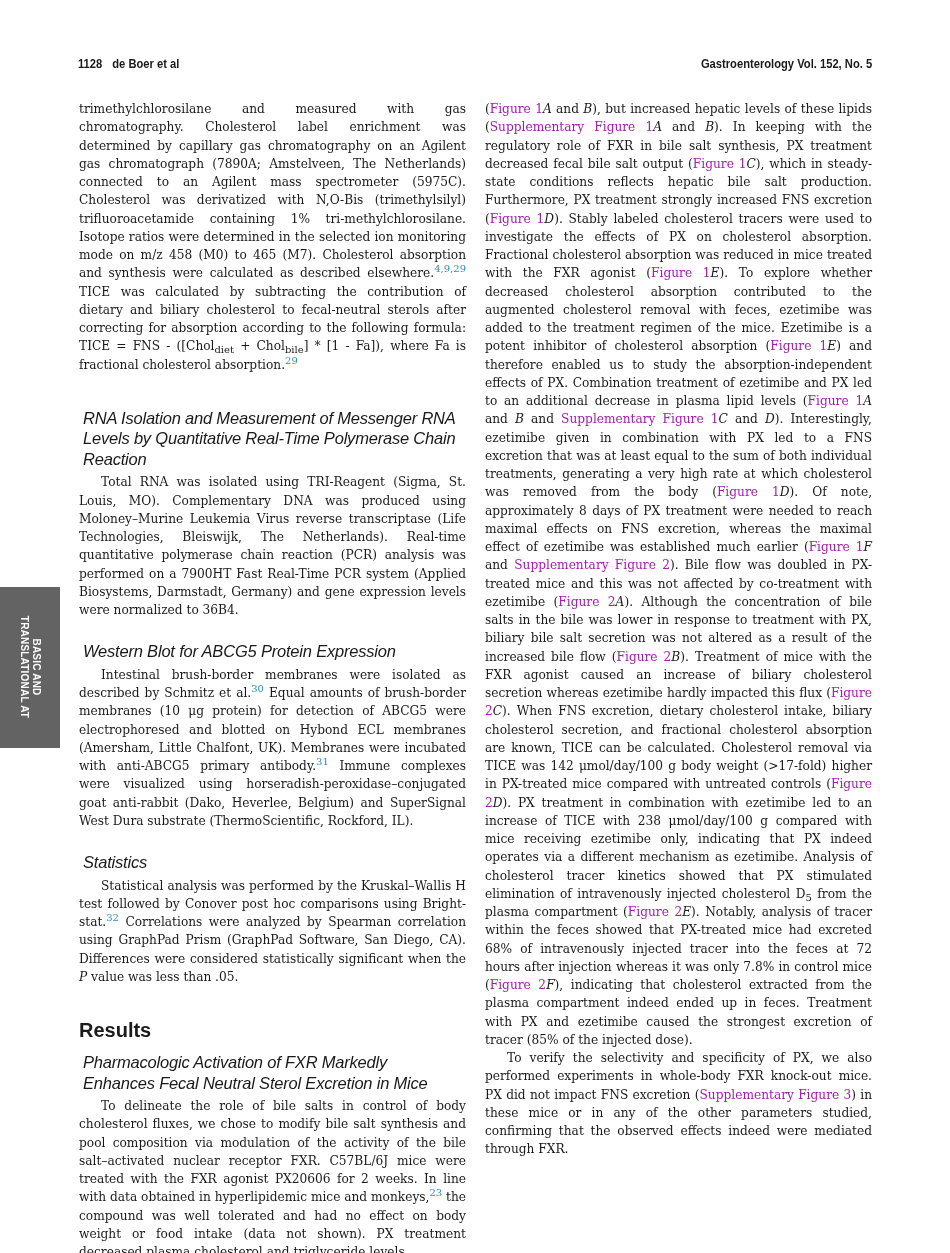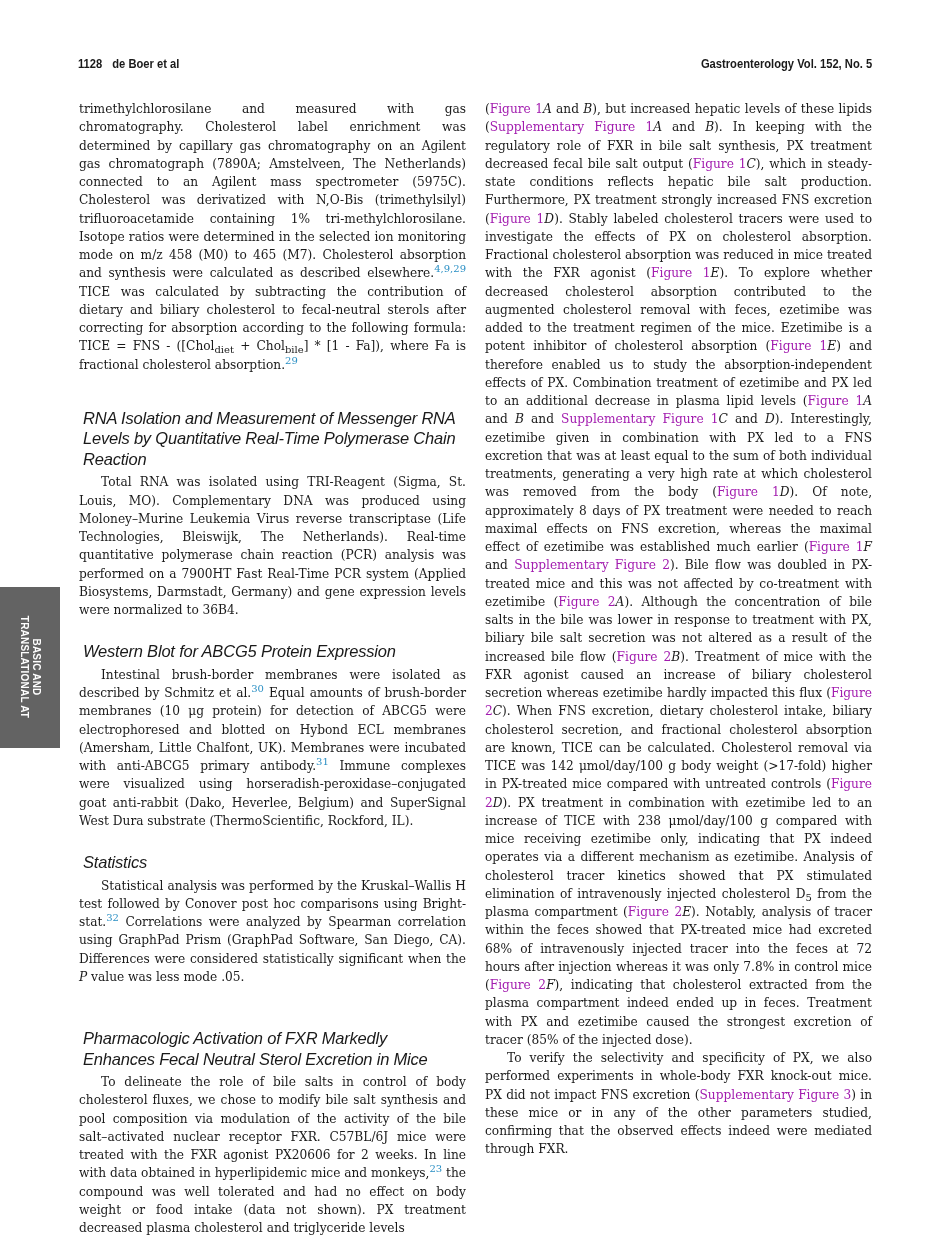--- a/index.html
+++ b/index.html
@@ -62,24 +62,25 @@
 
   <div class="gap-md"></div>
   <h3 class="subhead">Western Blot for ABCG5 Protein Expression</h3>
   <p class="indent">
     <span>Intestinal brush-border membranes were isolated as described by Schmitz et al.</span><sup class="ref">30</sup><span> Equal amounts of brush-border membranes (10 μg protein) for detection of ABCG5 were electrophoresed and blotted on Hybond ECL membranes (Amersham, Little Chalfont, UK). Membranes were incubated with anti-ABCG5 primary antibody.</span><sup class="ref">31</sup><span> Immune complexes were visualized using horseradish-peroxidase–conjugated goat anti-rabbit (Dako, Heverlee, Belgium) and SuperSignal West Dura substrate (ThermoScientific, Rockford, IL).</span>
   </p>
 
   <div class="gap-md"></div>
   <h3 class="subhead">Statistics</h3>
   <p class="indent">
-    <span>Statistical analysis was performed by the Kruskal–Wallis H test followed by Conover post hoc comparisons using Bright-stat.</span><sup class="ref">32</sup><span> Correlations were analyzed by Spearman correlation using GraphPad Prism (GraphPad Software, San Diego, CA). Differences were considered statistically significant when the </span><i>P</i><span> value was less mode .05.</span>
+    <span>Statistical analysis was performed by the Kruskal–Wallis H test followed by Conover post hoc comparisons using Bright-stat.</span><sup class="ref">32</sup><span> Correlations were analyzed by Spearman correlation using GraphPad Prism (GraphPad Software, San Diego, CA). Differences were considered statistically significant when the </span><i>P</i><span> value was less than .05.</span>
   </p>
 
   <div class="gap-sec"></div>
+  <h2 class="sechead">Results</h2>
   <div style="height:6px"></div>
   <h3 class="subhead">Pharmacologic Activation of FXR Markedly Enhances Fecal Neutral Sterol Excretion in Mice</h3>
   <p class="indent">
     <span>To delineate the role of bile salts in control of body cholesterol fluxes, we chose to modify bile salt synthesis and pool composition via modulation of the activity of the bile salt–activated nuclear receptor FXR. C57BL/6J mice were treated with the FXR agonist PX20606 for 2 weeks. In line with data obtained in hyperlipidemic mice and monkeys,</span><sup class="ref">23</sup><span> the compound was well tolerated and had no effect on body weight or food intake (data not shown). PX treatment decreased plasma cholesterol and triglyceride levels</span>
   </p>
 </div>
 
 <div class="col col-right">
   <p><span>(</span><span class="link">Figure 1</span><i>A</i><span> and </span><i>B</i><span>), but increased hepatic levels of these lipids (</span><span class="link">Supplementary Figure 1</span><i>A</i><span> and </span><i>B</i><span>). In keeping with the regulatory role of FXR in bile salt synthesis, PX treatment decreased fecal bile salt output (</span><span class="link">Figure 1</span><i>C</i><span>), which in steady-state conditions reflects hepatic bile salt production. Furthermore, PX treatment strongly increased FNS excretion (</span><span class="link">Figure 1</span><i>D</i><span>). Stably labeled cholesterol tracers were used to investigate the effects of PX on cholesterol absorption. Fractional cholesterol absorption was reduced in mice treated with the FXR agonist (</span><span class="link">Figure 1</span><i>E</i><span>). To explore whether decreased cholesterol absorption contributed to the augmented cholesterol removal with feces, ezetimibe was added to the treatment regimen of the mice. Ezetimibe is a potent inhibitor of cholesterol absorption (</span><span class="link">Figure 1</span><i>E</i><span>) and therefore enabled us to study the absorption-independent effects of PX. Combination treatment of ezetimibe and PX led to an additional decrease in plasma lipid levels (</span><span class="link">Figure 1</span><i>A</i><span> and </span><i>B</i><span> and </span><span class="link">Supplementary Figure 1</span><i>C</i><span> and </span><i>D</i><span>). Interestingly, ezetimibe given in combination with PX led to a FNS excretion that was at least equal to the sum of both individual treatments, generating a very high rate at which cholesterol was removed from the body (</span><span class="link">Figure 1</span><i>D</i><span>). Of note, approximately 8 days of PX treatment were needed to reach maximal effects on FNS excretion, whereas the maximal effect of ezetimibe was established much earlier (</span><span class="link">Figure 1</span><i>F</i><span> and </span><span class="link">Supplementary Figure 2</span><span>). Bile flow was doubled in PX-treated mice and this was not affected by co-treatment with ezetimibe (</span><span class="link">Figure 2</span><i>A</i><span>). Although the concentration of bile salts in the bile was lower in response to treatment with PX, biliary bile salt secretion was not altered as a result of the increased bile flow (</span><span class="link">Figure 2</span><i>B</i><span>). Treatment of mice with the FXR agonist caused an increase of biliary cholesterol secretion whereas ezetimibe hardly impacted this flux (</span><span class="link">Figure 2</span><i>C</i><span>). When FNS excretion, dietary cholesterol intake, biliary cholesterol secretion, and fractional cholesterol absorption are known, TICE can be calculated. Cholesterol removal via TICE was 142 μmol/day/100 g body weight (&gt;17-fold) higher in PX-treated mice compared with untreated controls (</span><span class="link">Figure 2</span><i>D</i><span>). PX treatment in combination with ezetimibe led to an increase of TICE with 238 μmol/day/100 g compared with mice receiving ezetimibe only, indicating that PX indeed operates via a different mechanism as ezetimibe. Analysis of cholesterol tracer kinetics showed that PX stimulated elimination of intravenously injected cholesterol D</span><span class="sub">5</span><span> from the plasma compartment (</span><span class="link">Figure 2</span><i>E</i><span>). Notably, analysis of tracer within the feces showed that PX-treated mice had excreted 68% of intravenously injected tracer into the feces at 72 hours after injection whereas it was only 7.8% in control mice (</span><span class="link">Figure 2</span><i>F</i><span>), indicating that cholesterol extracted from the plasma compartment indeed ended up in feces. Treatment with PX and ezetimibe caused the strongest excretion of tracer (85% of the injected dose).</span></p>
   <p class="indent"><span>To verify the selectivity and specificity of PX, we also performed experiments in whole-body FXR knock-out mice. PX did not impact FNS excretion (</span><span class="link">Supplementary Figure 3</span><span>) in these mice or in any of the other parameters studied, confirming that the observed effects indeed were mediated through FXR.</span></p>

